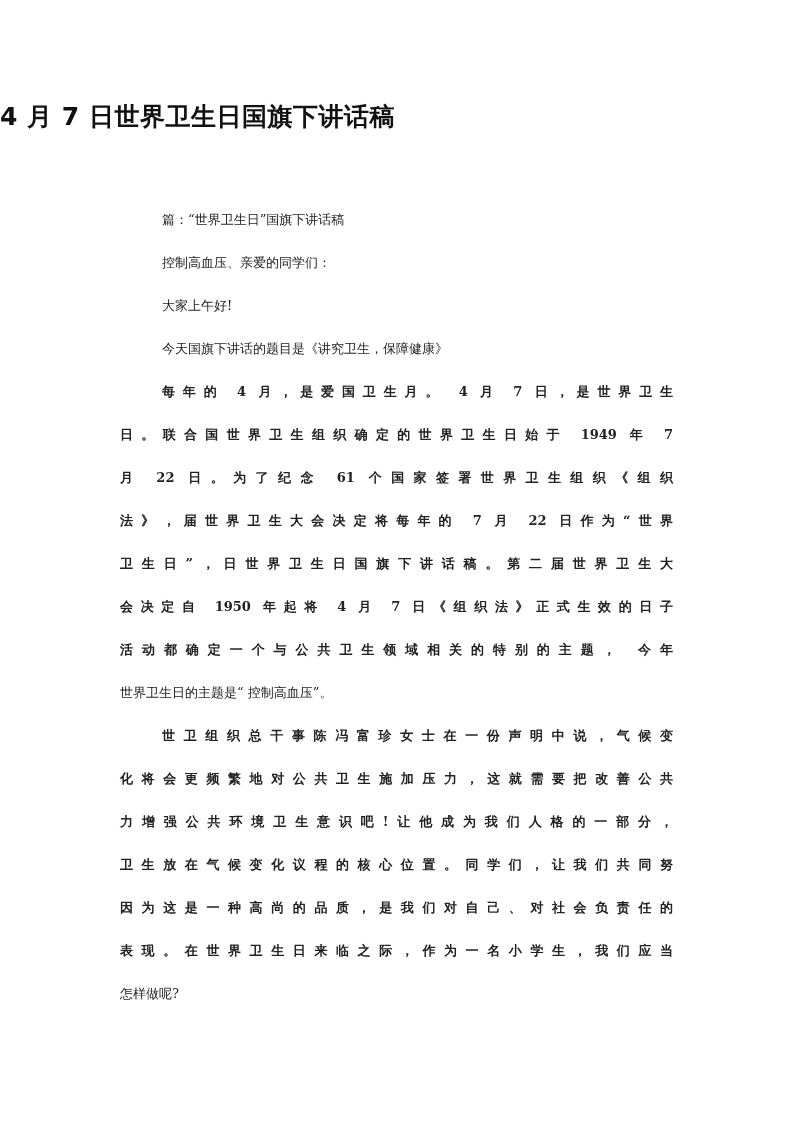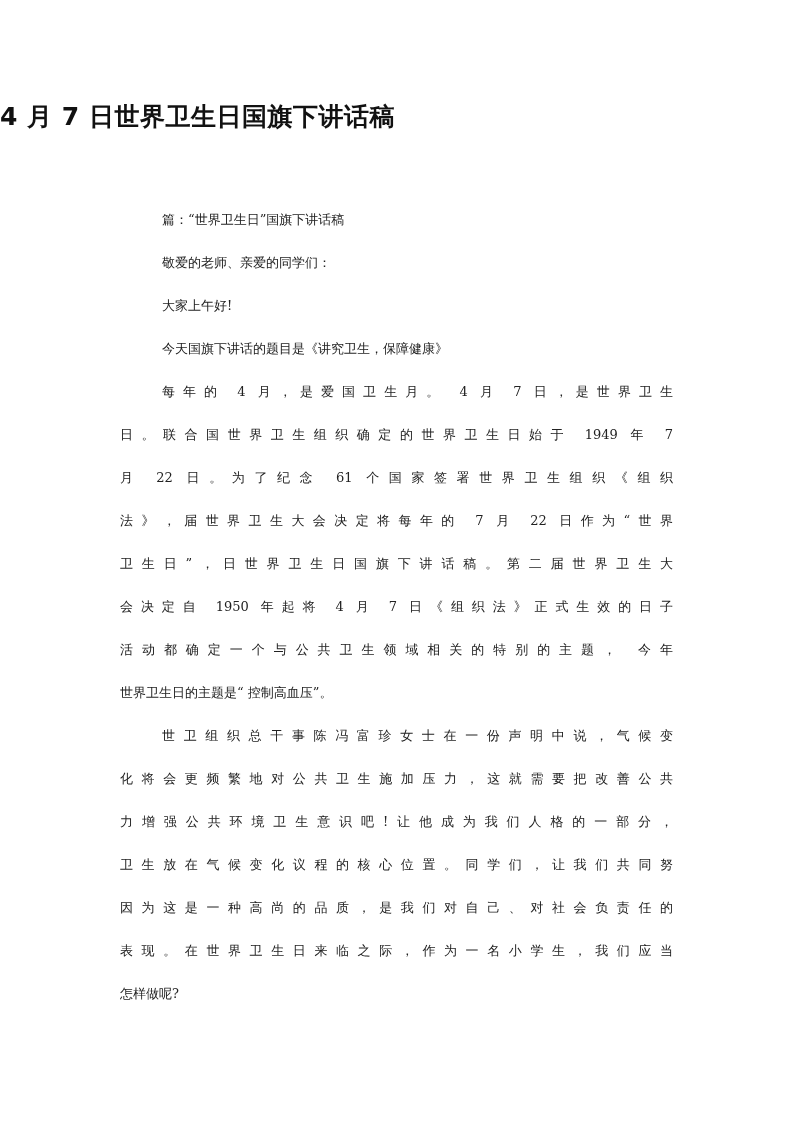--- a/index.html
+++ b/index.html
@@ -11,31 +11,31 @@
     font-weight: bold; font-size: 25px; color: #111; letter-spacing: 0.5px;
     line-height: 36px;
   }
   .body {
     position: absolute; left: 120px; top: 198px; width: 560px;
     font-family: "DejaVu Serif", "Liberation Serif", serif;
     font-size: 13px; color: #222; line-height: 43px;
   }
   .line { display: block; white-space: nowrap; height: 43px; }
   .line.indent { padding-left: 42px; }
-  .line.justify { text-align: justify; text-align-last: justify; width: 553px; }
+  .line.justify { text-align: justify; text-align-last: justify; width: 553px; font-weight: bold; }
   .line.indent.justify { width: 511px; }
 </style>
 </head>
 <body>
 
 <div class="page">
   <div class="title">4 月 7 日世界卫生日国旗下讲话稿</div>
   <div class="body">
     <span class="line indent">篇：“世界卫生日”国旗下讲话稿</span>
-    <span class="line indent">敬爱的老师、亲爱的同学们：</span>
+    <span class="line indent">控制高血压、亲爱的同学们：</span>
     <span class="line indent">大家上午好!</span>
     <span class="line indent">今天国旗下讲话的题目是《讲究卫生，保障健康》</span>
     <span class="line indent justify">每年的 4 月，是爱国卫生月。 4 月 7 日，是世界卫生</span>
     <span class="line justify">日。联合国世界卫生组织确定的世界卫生日始于 1949 年 7</span>
     <span class="line justify">月 22 日。为了纪念 61 个国家签署世界卫生组织《组织</span>
     <span class="line justify">法》，届世界卫生大会决定将每年的 7 月 22 日作为“世界</span>
     <span class="line justify">卫生日”，日世界卫生日国旗下讲话稿。第二届世界卫生大</span>
     <span class="line justify">会决定自 1950 年起将 4 月 7 日《组织法》正式生效的日子</span>
     <span class="line justify">活动都确定一个与公共卫生领域相关的特别的主题， 今年</span>
     <span class="line">世界卫生日的主题是“ 控制高血压”。</span>

